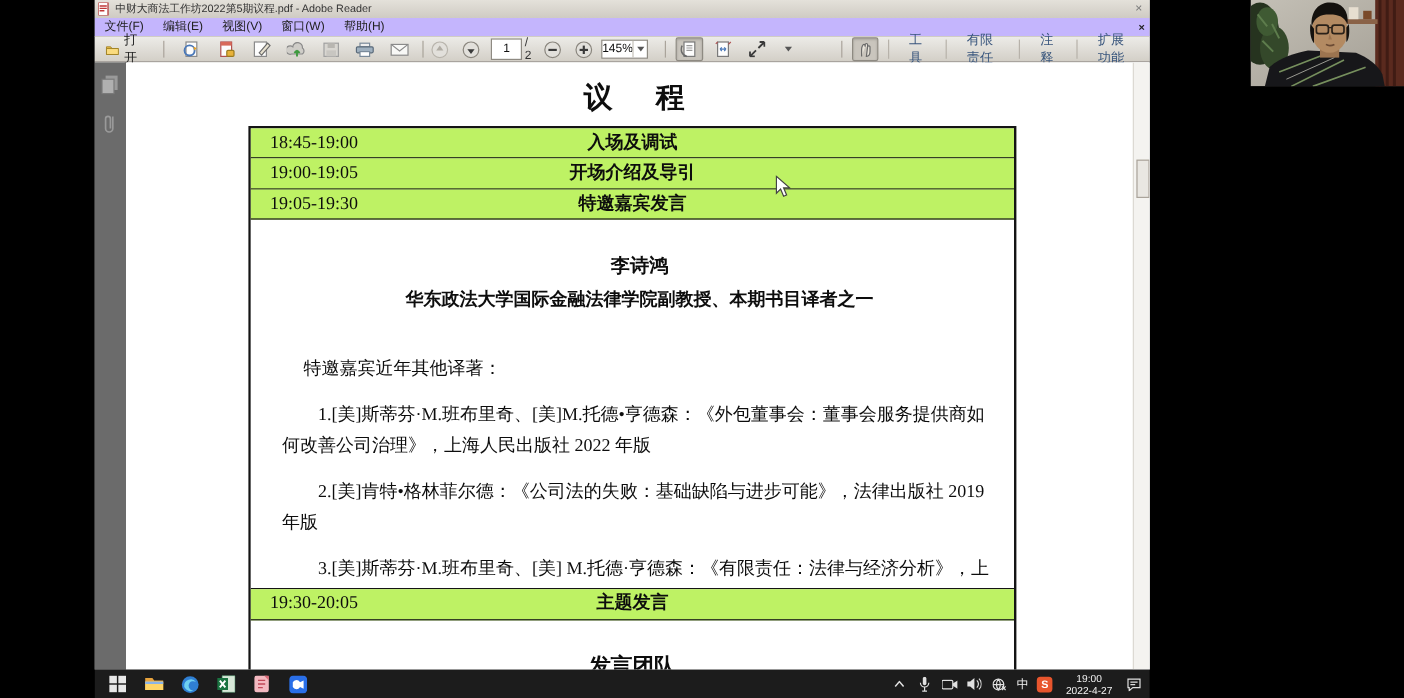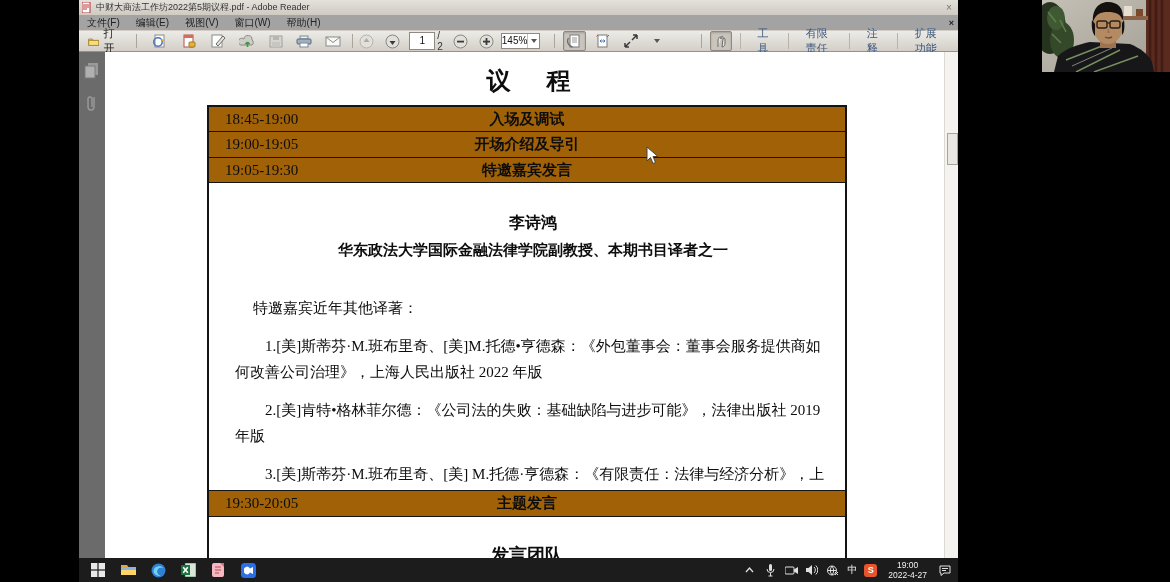--- a/index.html
+++ b/index.html
@@ -7,21 +7,21 @@
        font-family:"Liberation Sans",sans-serif;}
   .screen{position:absolute;left:79px;top:0;width:879px;height:582px;background:#000;}
 
   
   .win{position:absolute;left:0;top:0;width:879px;height:558px;background:#fff;}
   .titlebar{position:absolute;left:0;top:0;width:100%;height:15px;background:linear-gradient(#e4e1da,#cfcbc3);
             display:flex;align-items:center;font-size:9px;color:#333;}
   .titlebar .appicon{width:10px;height:11px;margin:0 4px 0 3px;}
   .titlebar .ttext{flex:1;white-space:nowrap;overflow:hidden;}
   .winclose{width:18px;text-align:center;color:#777;font-size:10px;line-height:15px;}
-  .menubar{position:absolute;left:0;top:15px;width:100%;height:15px;background:#a3a3a3;
+  .menubar{position:absolute;left:0;top:15px;width:100%;height:15px;background:#c4b5fd;
            display:flex;align-items:center;font-size:10px;color:#222;border-bottom:1px solid #d0ccc4;}
   .menubar .mi{padding:0 8px;line-height:15px;}
   .menuclose{margin-left:auto;margin-right:4px;font-size:9px;font-weight:bold;color:#222;}
   .toolbar{position:absolute;left:0;top:31px;width:100%;height:20px;background:linear-gradient(#ecebe7,#d3cfc7);
            border-bottom:1px solid #96918a;display:flex;align-items:center;font-size:11px;color:#333;}
   .tbtn{height:18px;display:flex;align-items:center;padding:0 3px;border-radius:2px;}
   .tbtn svg{display:block;}
   .openbtn{margin-left:6px;gap:4px;font-size:11px;color:#222;align-items:center;}
   .sep{width:1px;height:14px;background:#aaa49b;margin:0 4px;}
   .pagebox{width:20px;height:14px;background:#fff;border:1px solid #8e8a82;font-size:10px;
@@ -37,21 +37,21 @@
           display:flex;align-items:center;}
 
   
   .navstrip{position:absolute;left:0;top:52px;width:26px;height:506px;background:#6b6b6b;}
   .navicon{margin:10px auto 0 auto;width:16px;display:block;}
   .docpane{position:absolute;left:26px;top:52px;width:853px;height:506px;background:#fff;overflow:hidden;
            font-family:"Liberation Serif","DejaVu Serif",serif;color:#0d0d0d;}
   .pdftitle{position:absolute;top:13px;left:0;width:100%;text-align:center;font-size:24px;font-weight:bold;
             letter-spacing:6px;}
   .agtable{position:absolute;left:102px;top:53px;width:640px;border:2px solid #141414;box-sizing:border-box;}
-  .agrow{position:relative;background:#a16207;border-bottom:1px solid #141414;height:24px;
+  .agrow{position:relative;background:#bef264;border-bottom:1px solid #141414;height:24px;
          font-size:15px;line-height:24px;}
   .agrow .time{position:absolute;left:16px;top:0;}
   .agrow .event{width:100%;text-align:center;font-weight:bold;}
   .bigcell{background:#fff;border-bottom:1px solid #141414;height:308px;box-sizing:border-box;
            padding:30px 2px 0 14px;font-size:15px;}
   .bigcell .gname{text-align:center;font-weight:bold;font-size:16px;line-height:20px;}
   .bigcell .gaff{text-align:center;font-weight:bold;font-size:15px;margin-top:7px;line-height:20px;}
   .bigcell .gintro{margin-top:35px;text-indent:2em;line-height:26px;}
   .bigcell p.work{margin:12px;text-indent:2em;line-height:26px;}
   .lastcell{background:#fff;height:120px;text-align:center;font-weight:bold;font-size:18px;padding-top:26px;

